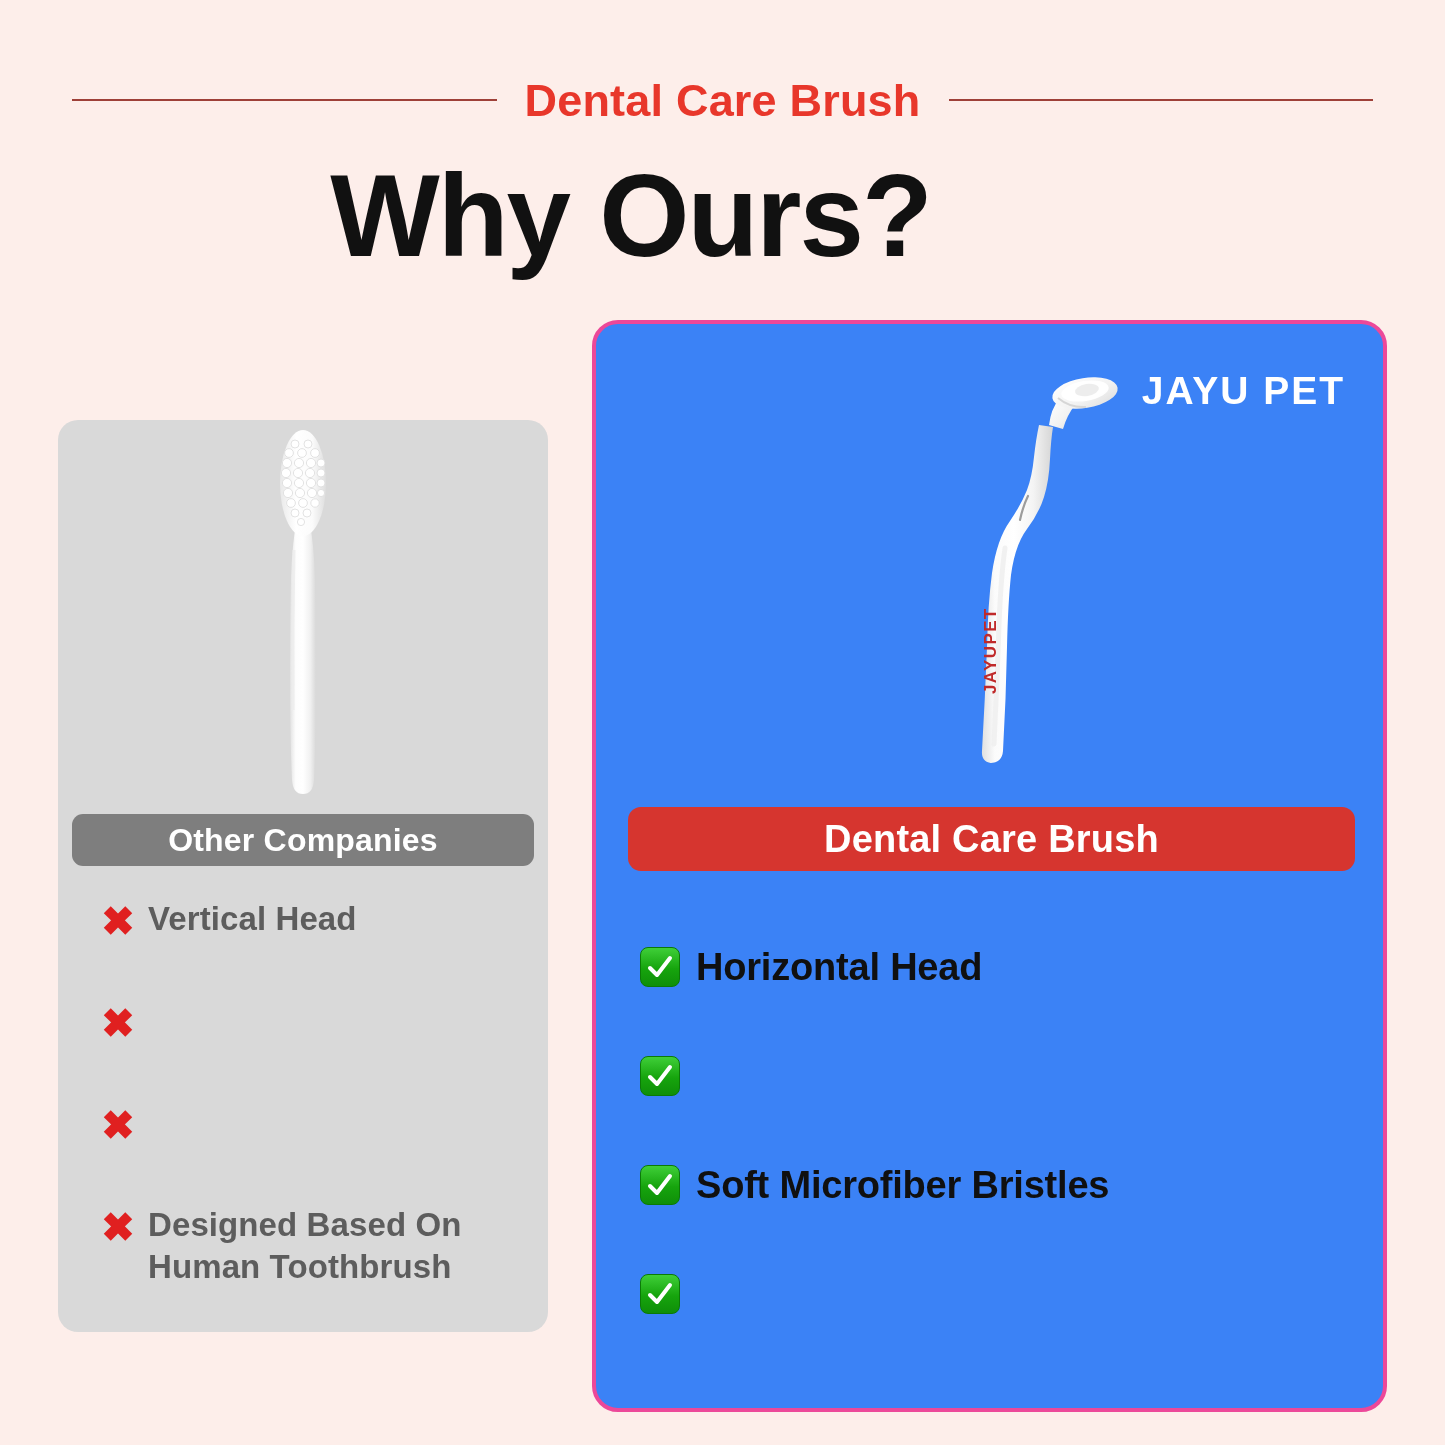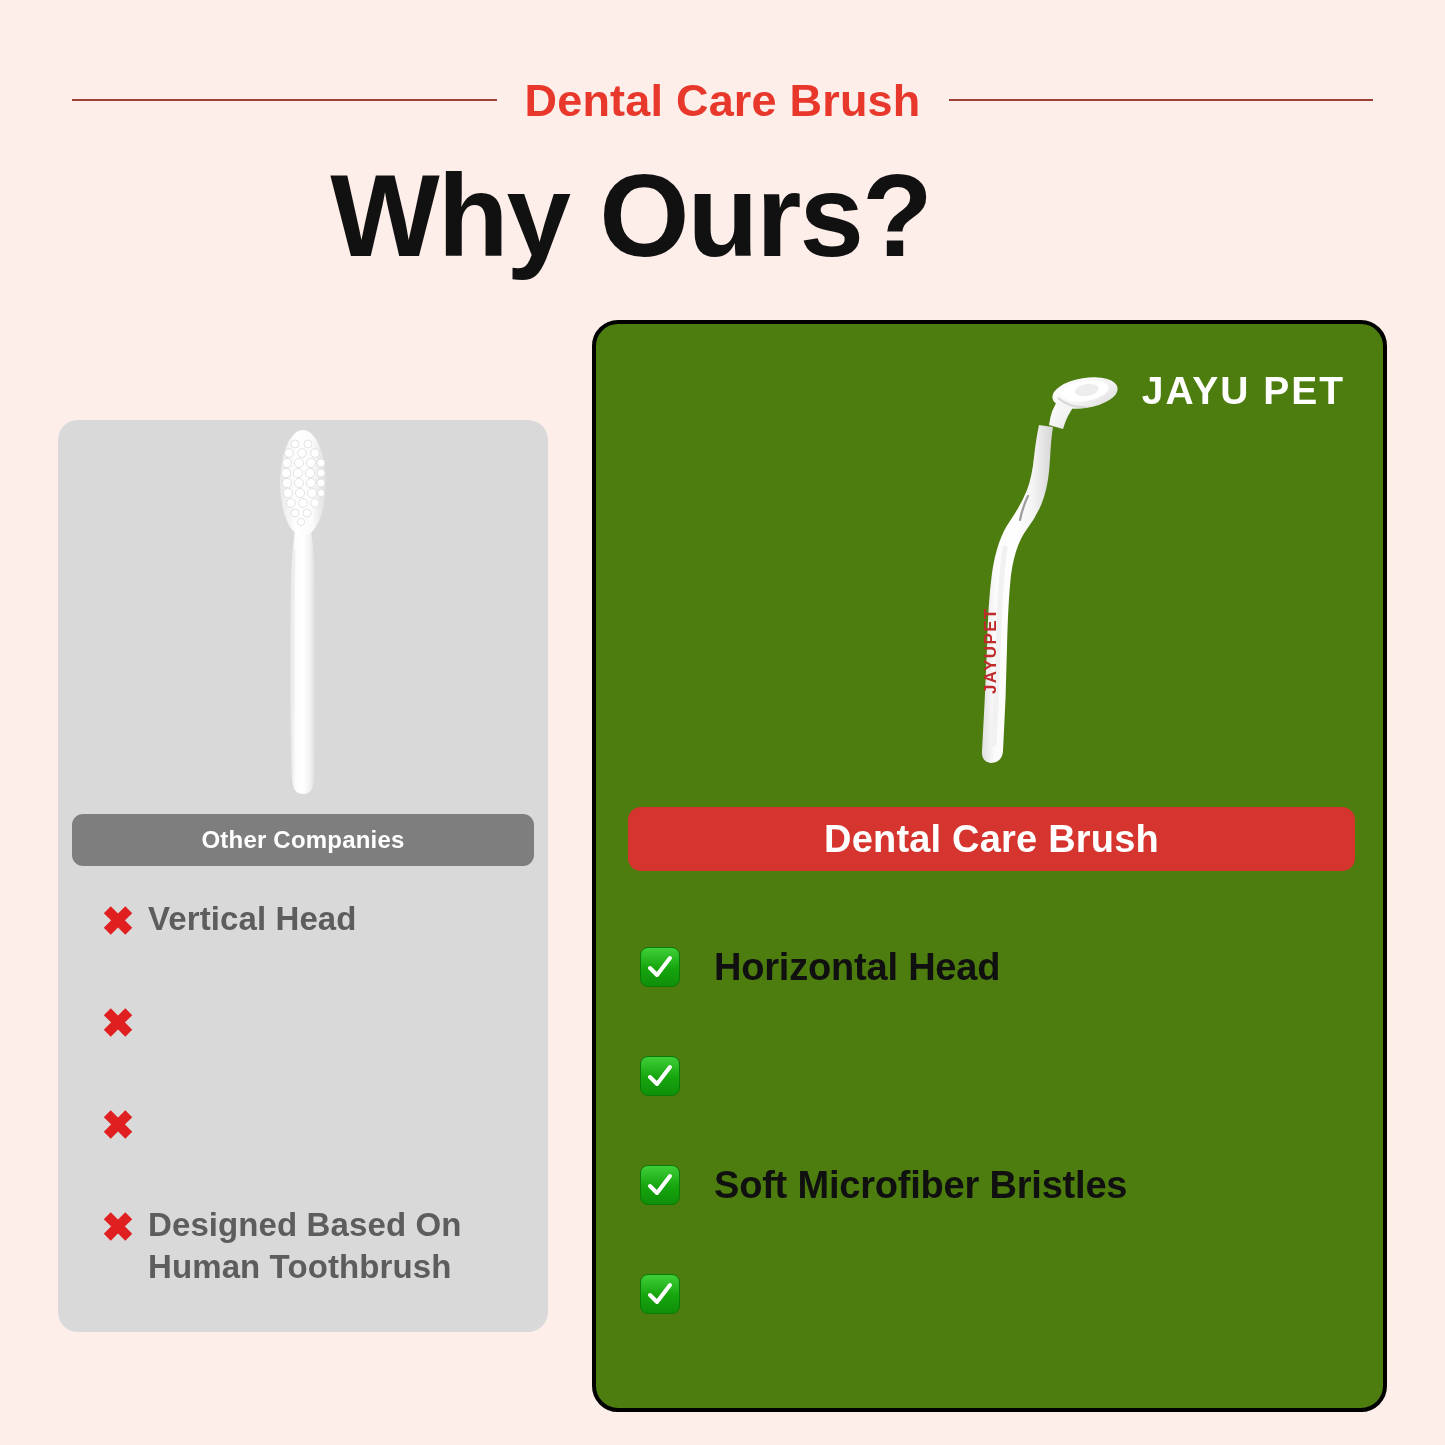--- a/index.html
+++ b/index.html
@@ -81,21 +81,21 @@
     width: 462px;
     height: 52px;
     background: #7e7e7e;
     border-radius: 11px;
     display: flex;
     align-items: center;
     justify-content: center;
   }
   #competitor-bar-label {
     color: #ffffff;
-    font-size: 24px;
+    font-size: 32px;
     font-weight: bold;
     letter-spacing: 0.2px;
   }
   #competitor-list {
     position: absolute;
     left: 30px;
     top: 478px;
     width: 440px;
   }
   .con-row {
@@ -123,22 +123,22 @@
   }
   .con-row.two-line { height: 124px; }
 
   
   #product-panel {
     position: absolute;
     left: 592px;
     top: 320px;
     width: 795px;
     height: 1092px;
-    background: #4d7c0f;
-    border: 4px solid #000000;
+    background: #3b82f6;
+    border: 4px solid #ec4899;
     border-radius: 26px;
     box-sizing: border-box;
   }
   #brand-logo {
     position: absolute;
     right: 38px;
     top: 45px;
     color: #ffffff;
     font-size: 39px;
     font-weight: bold;
@@ -172,21 +172,20 @@
   #product-list {
     position: absolute;
     left: 44px;
     top: 588px;
     width: 720px;
   }
   .pro-row {
     display: flex;
     align-items: center;
     height: 109px;
-    gap: 18px;
   }
   .check-box {
     flex: 0 0 auto;
     width: 40px;
     height: 40px;
     border-radius: 8px;
     background: linear-gradient(180deg, #3fcf38 0%, #16a40d 55%, #0f8f09 100%);
     border: 1px solid #0b7a07;
     box-sizing: border-box;
     margin-right: 16px;

